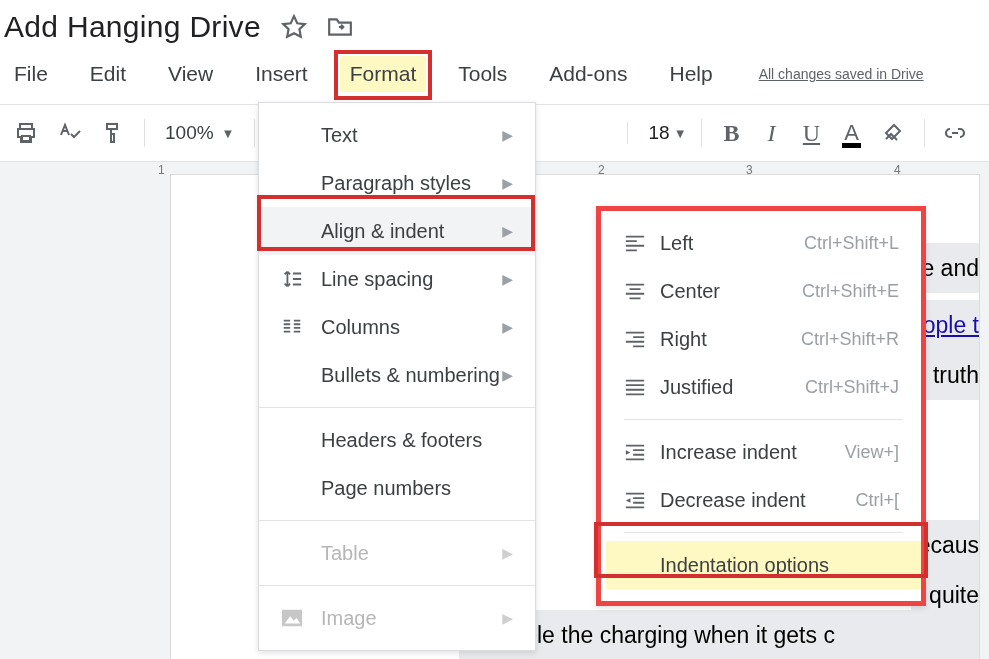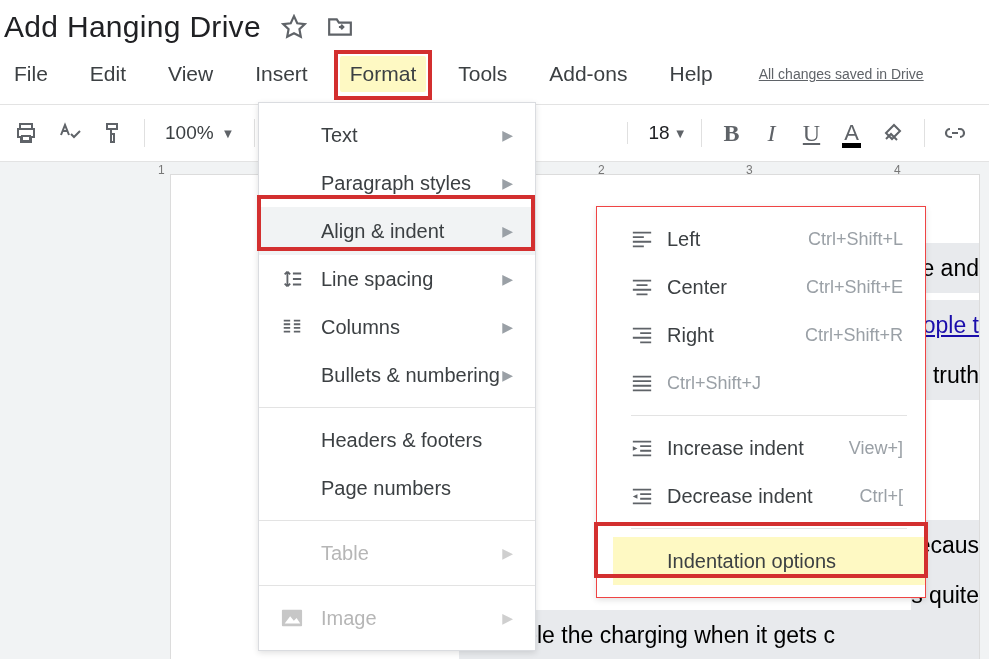--- a/index.html
+++ b/index.html
@@ -162,23 +162,23 @@
     pointer-events:none;
     z-index:6;
   }
 
   
   .submenu {
     position:absolute;
     top: 206px; left: 596px;
     width: 330px;
     background:#fff;
-    border:1px solid #ef4444;
+    border:5px solid #ef4444;
     box-shadow: 0 2px 6px rgba(0,0,0,.12);
-    padding: 8px 0 12px 16px;
+    padding: 8px 0 12px 5px;
     z-index:5;
   }
   .sm-row {
     display:flex; align-items:center;
     height: 48px;
     padding: 0 22px 0 18px;
     font-size: 20px;
     color:#3c4043;
     cursor:pointer;
     position:relative;
@@ -398,20 +398,21 @@
     </span>
     <span class="label">Right</span>
     <span class="shortcut">Ctrl+Shift+R</span>
   </div>
   <div class="sm-row">
     <span class="icon-slot">
       <svg width="22" height="20" viewBox="0 0 24 20" fill="none" stroke="#5f6368" stroke-width="2">
           <path d="M2 3h20M2 8h20M2 13h20M2 18h20"></path>
         </svg>
     </span>
+    <span class="label">Justified</span>
     <span class="shortcut">Ctrl+Shift+J</span>
   </div>
   <div class="sm-sep"></div>
   <div class="sm-row">
     <span class="icon-slot">
       <svg width="22" height="20" viewBox="0 0 24 20" fill="none" stroke="#5f6368" stroke-width="2">
           <path d="M2 3h20M10 8h12M10 13h12M2 18h20"></path>
           <path d="M2 8l5 2.5L2 13z" fill="#5f6368" stroke="none"></path>
         </svg>
     </span>

